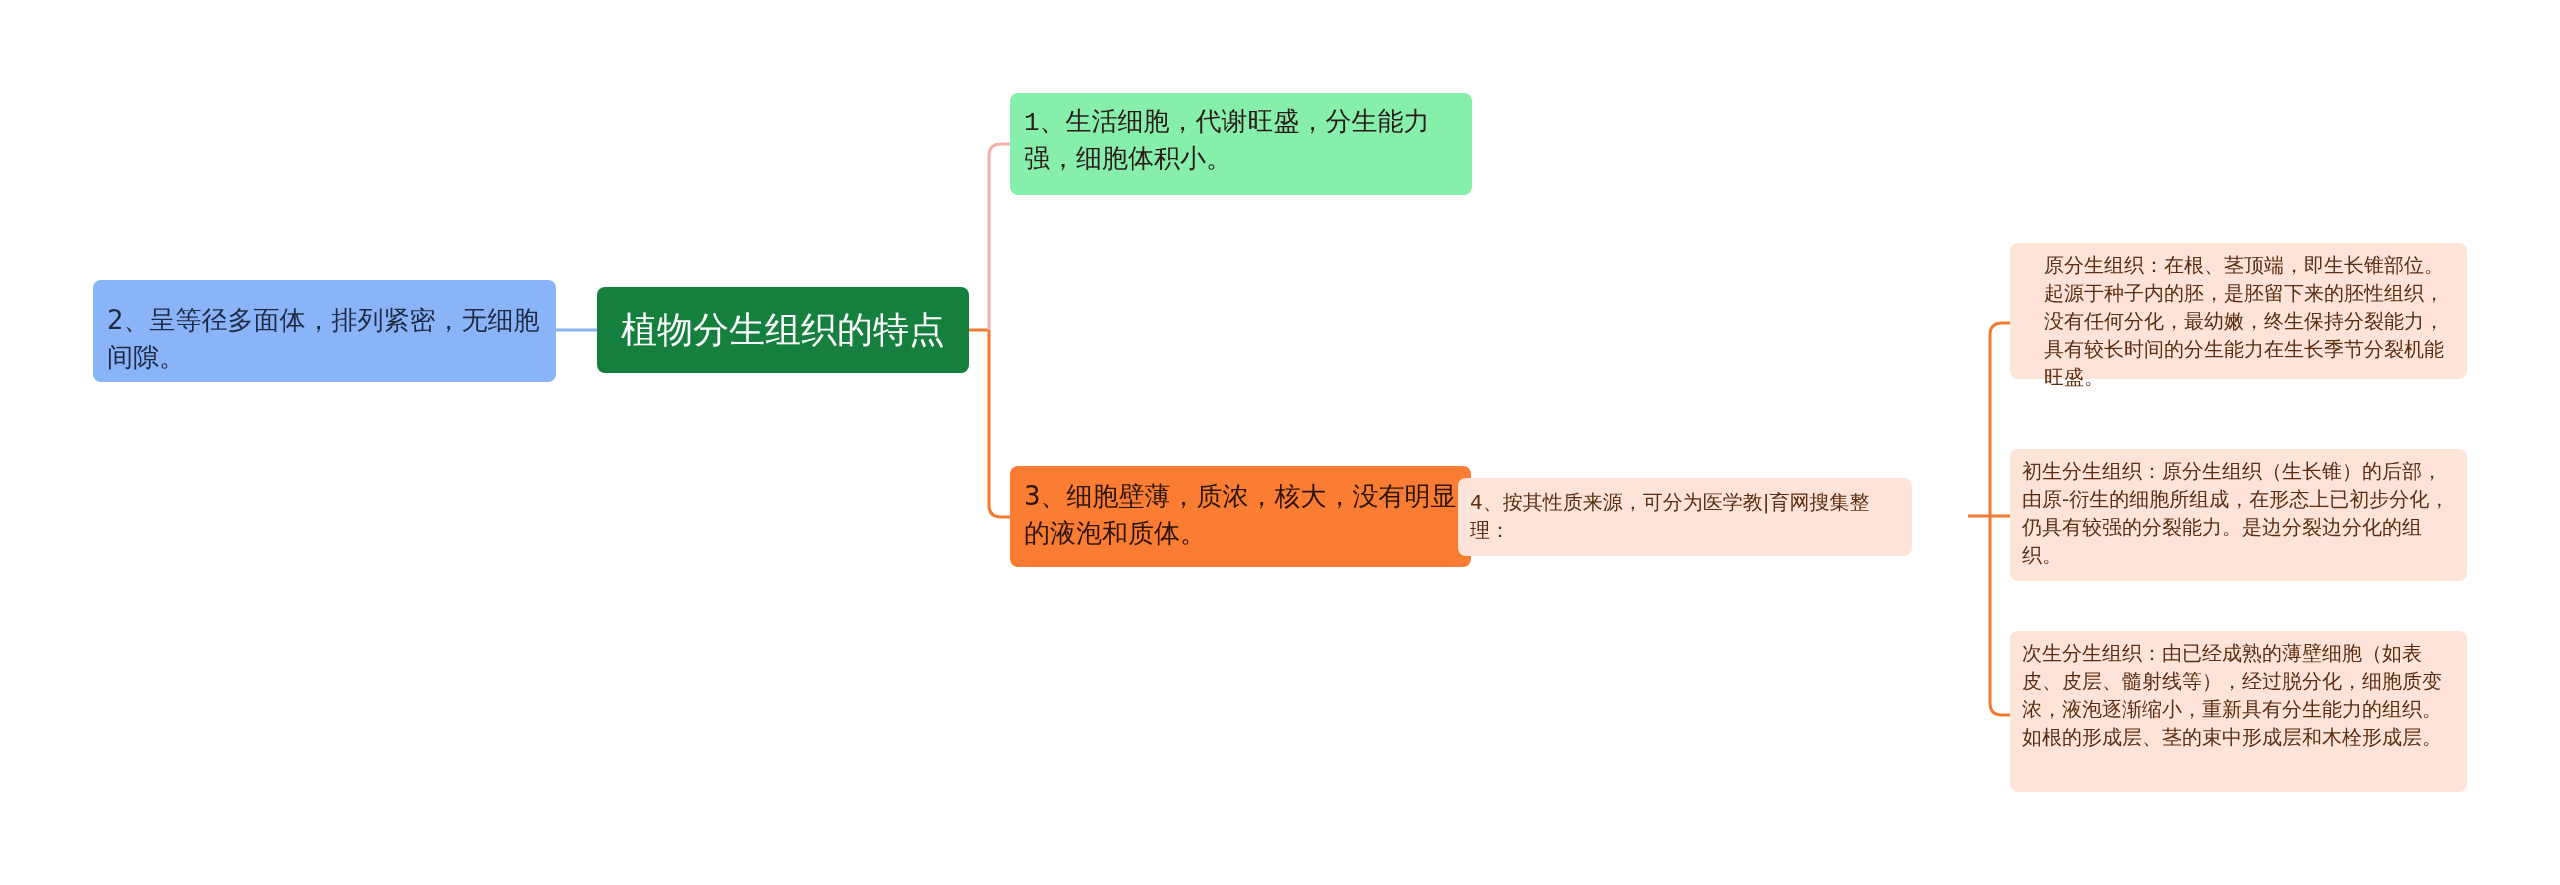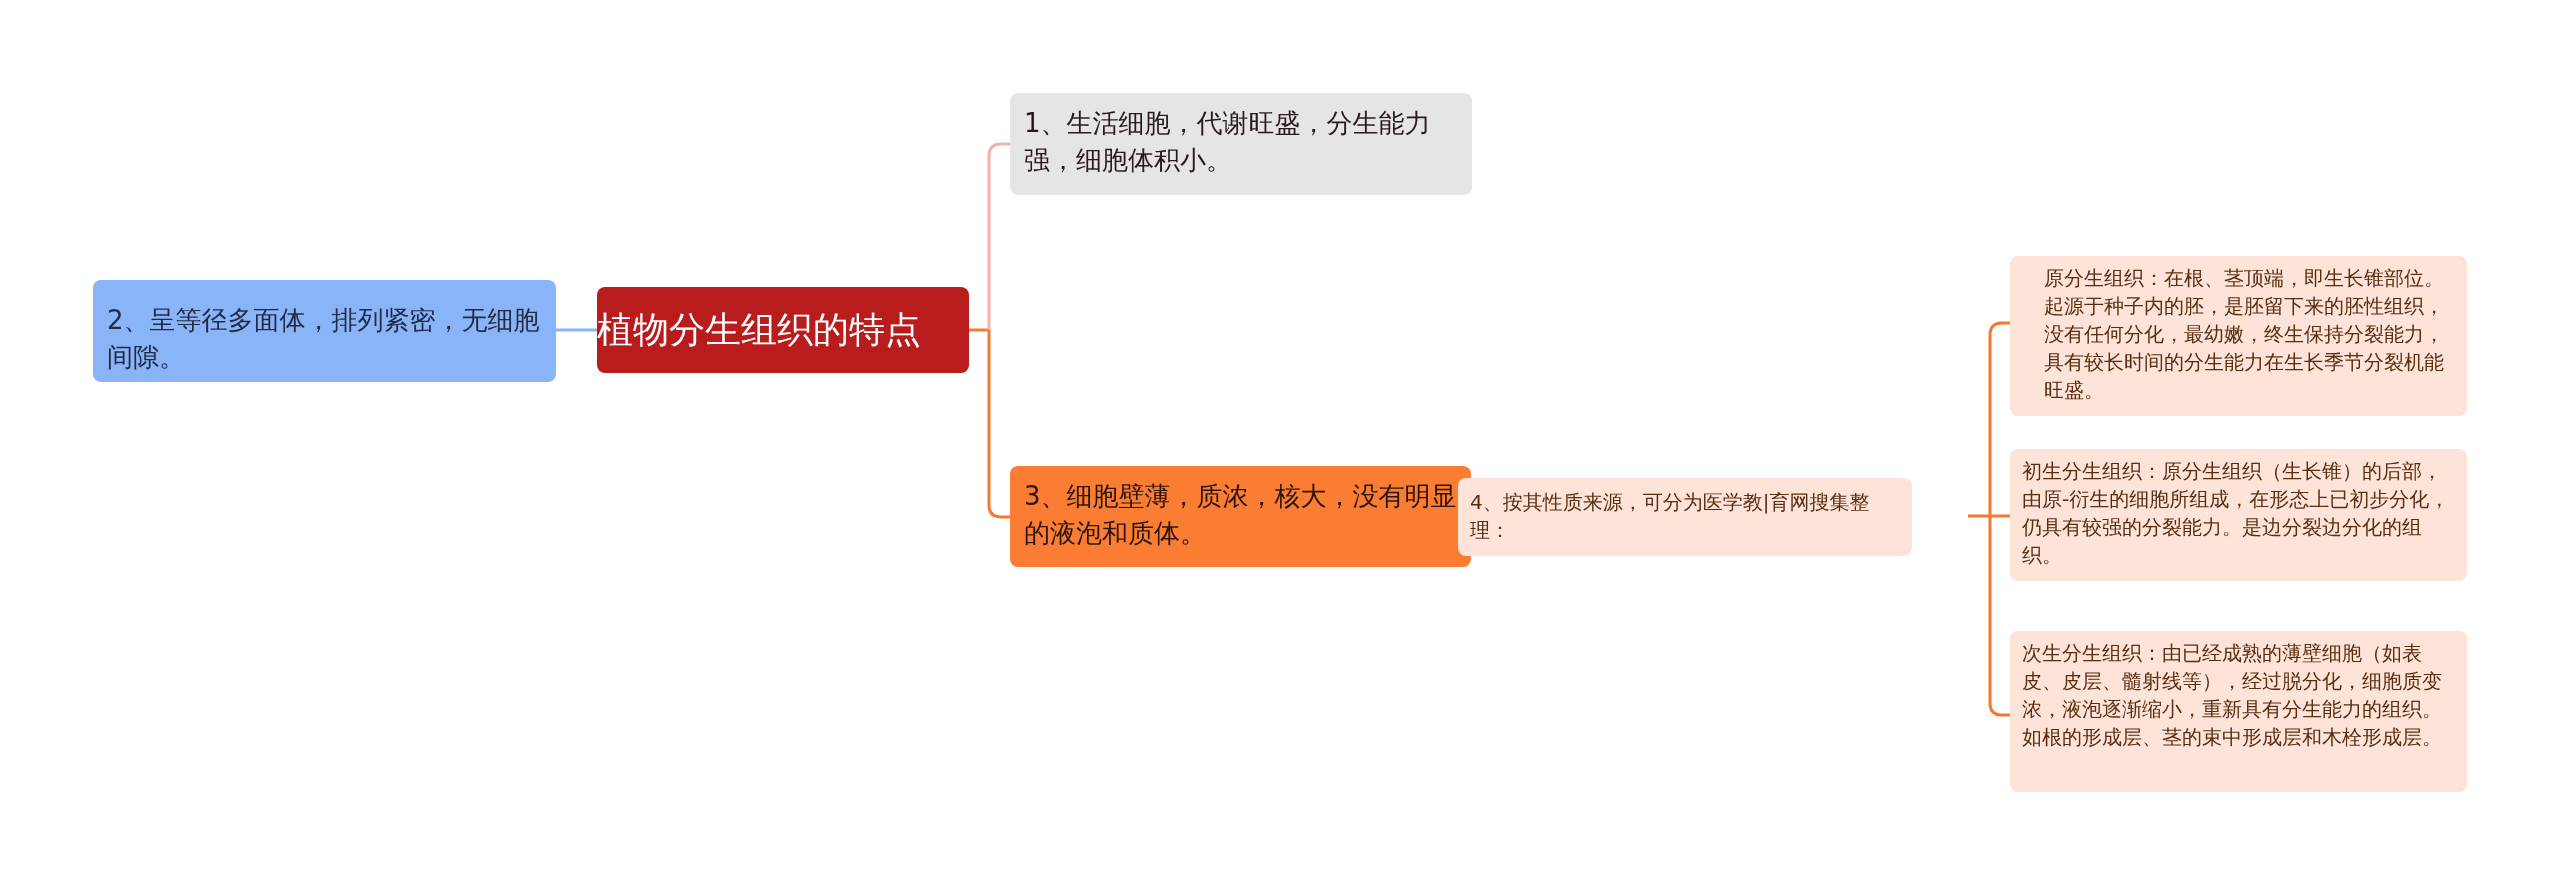--- a/index.html
+++ b/index.html
@@ -1,32 +1,32 @@
 <!DOCTYPE html>
 <html><head>
   <meta charset="utf-8">
   <style>
     html, body { margin:0; padding:0; background:#ffffff; }
     body { width:2560px; height:885px; position:relative; overflow:hidden;
       font-family: "DejaVu Sans", "Liberation Sans", sans-serif; }
     .node { position:absolute; box-sizing:border-box; border-radius:8px; }
     .node span { display:block; }
-    #root { left:597px; top:287px; width:372px; height:86px; background:#b91c1c; color:#ffffff;
-      font-size:36px; line-height:86px; text-align:left; border-radius:8px; }
+    #root { left:597px; top:287px; width:372px; height:86px; background:#15803d; color:#ffffff;
+      font-size:36px; line-height:86px; text-align:center; border-radius:8px; }
     #n2 { left:93px; top:280px; width:463px; height:102px; background:#8ab4f8; color:#1f2a44;
       font-size:26px; line-height:37px; padding:22px 14px; }
-    #n1 { left:1010px; top:93px; width:462px; height:102px; background:#e5e5e5; color:#2a1a1a;
-      font-size:26px; line-height:37px; padding:12px 14px; }
+    #n1 { left:1010px; top:93px; width:462px; height:102px; background:#86efac; color:#2a1a1a;
+      font-size:26px; line-height:37px; padding:12px 14px;font-family:Liberation Mono, monospace; }
     #n3 { left:1010px; top:466px; width:461px; height:101px; background:#fb7d33; color:#2a1407;
       font-size:26px; line-height:37px; padding:12px 14px; }
     #n4 { left:1458px; top:478px; width:454px; height:78px; background:#fde3d8; color:#5a2d10;
       font-size:20px; line-height:28px; padding:10px 12px; }
     .leaf { left:2010px; width:457px; background:#fde3d8; color:#5a2d10;
       font-size:20px; line-height:28px; padding:8px 12px; }
-    #l1 { top:256px; height:160px;padding-left:34px; }
+    #l1 { top:243px; height:136px;padding-left:34px; }
     #l2 { top:449px; height:132px; }
     #l3 { top:631px; height:161px; }
     svg.lines { position:absolute; left:0; top:0; width:2560px; height:885px; }
   </style>
 </head>
 <body>
 
 <svg class="lines" xmlns="http://www.w3.org/2000/svg">
   <line x1="556" y1="330" x2="597" y2="330" stroke="#8ab4f8" stroke-width="3"></line>
   <path d="M969 330 H989" stroke="#f07a30" stroke-width="3" fill="none"></path>

